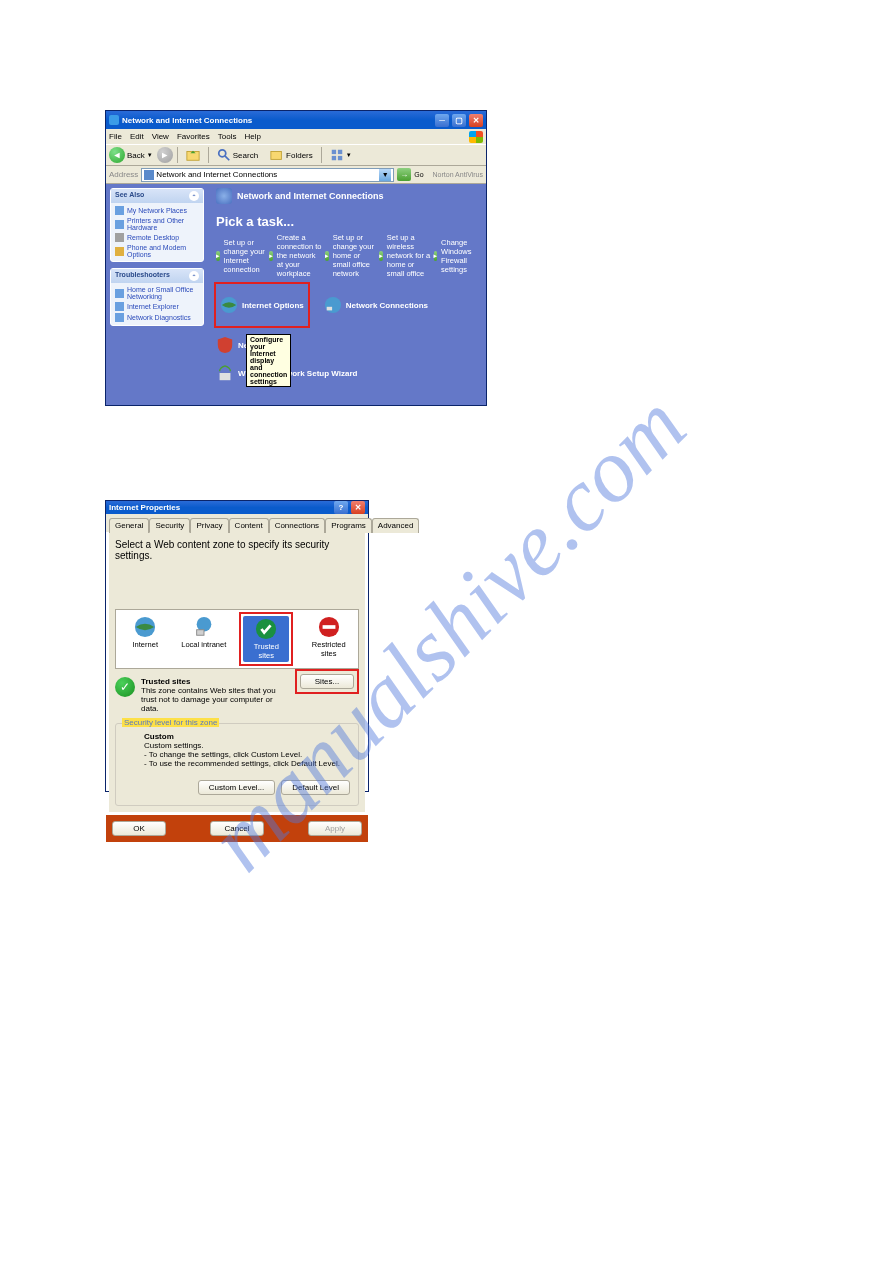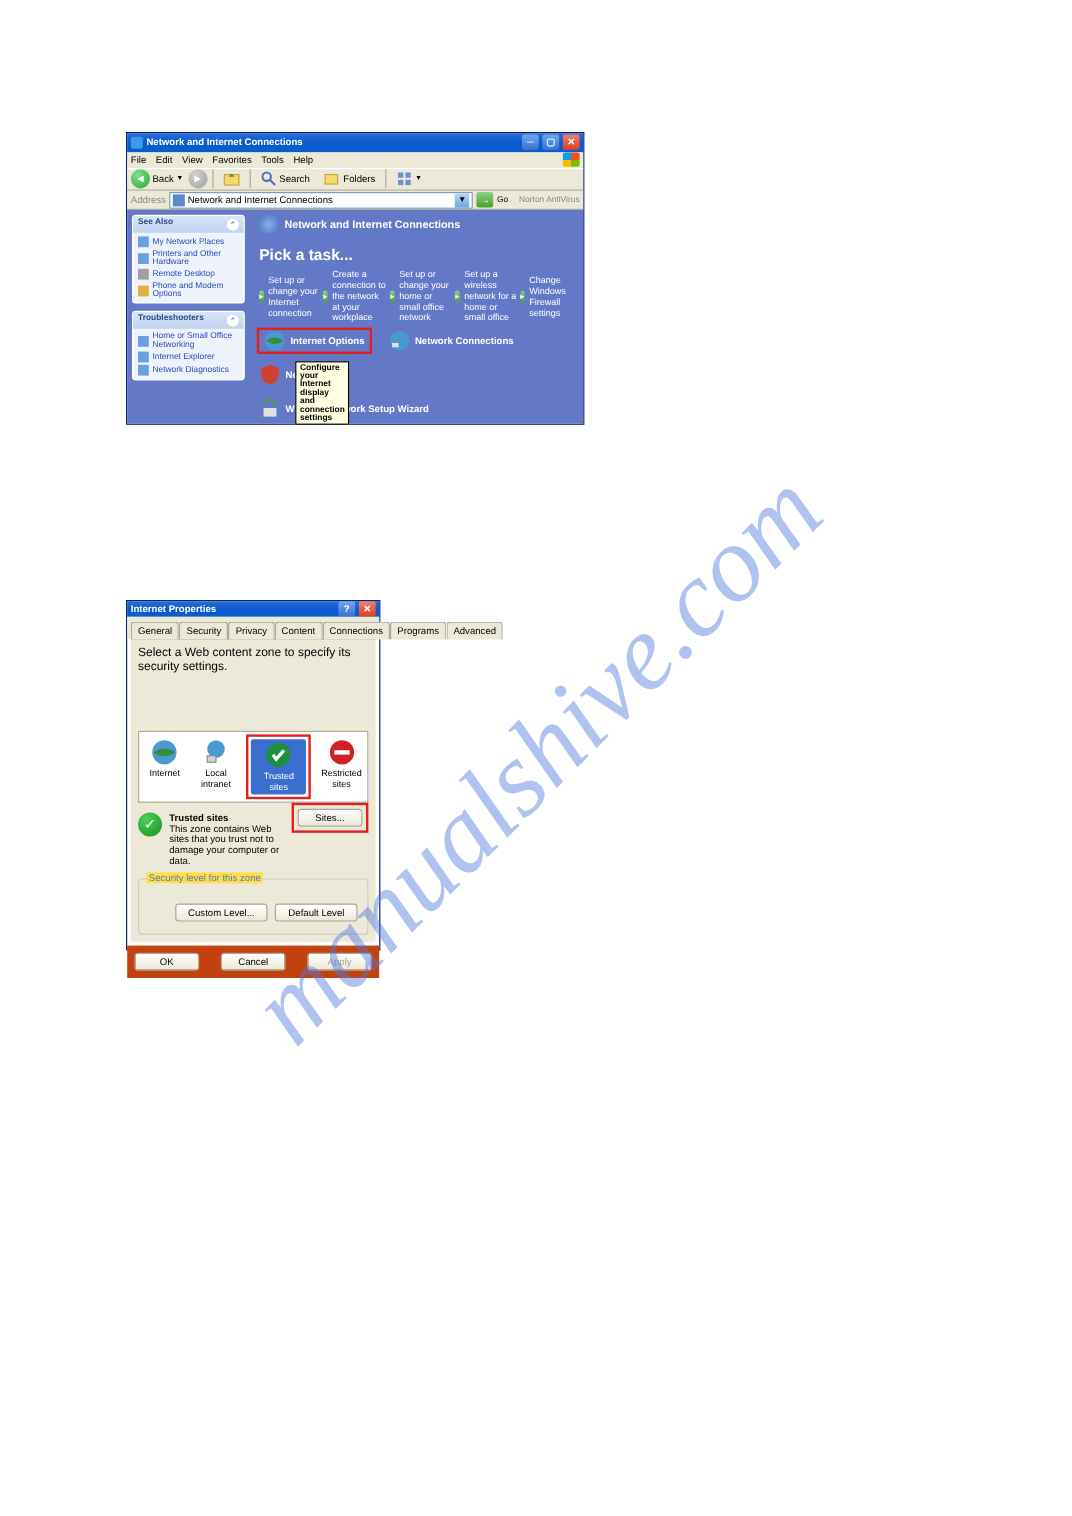--- a/index.html
+++ b/index.html
@@ -23,21 +23,21 @@
     z-index: 100;
     white-space: nowrap;
   }
 
   
   .win1 {
     position: absolute;
     left: 105px;
     top: 110px;
     width: 382px;
-    height: 244px;
+    height: 296px;
     border: 1px solid #0a246a;
     display: flex;
     flex-direction: column;
   }
   .titlebar {
     background: linear-gradient(to bottom, #2a6bd8 0%, #0a5bcc 50%, #0a5bcc 100%);
     height: 18px;
     display: flex;
     align-items: center;
     padding: 0 3px;
@@ -85,29 +85,29 @@
   .mainarea { flex:1; position:relative; color:#fff;}
   .mainhead { display:flex; align-items:center; gap:5px; padding:4px 8px; font-size:9px; font-weight:bold;}
   .mainhead .mhi { width:16px; height:16px; background:radial-gradient(#8ab0e8,#4a70c0); border-radius:3px;}
   .mainarea h2 { font-size:13px; font-weight:bold; padding:6px 8px 2px;}
   .tasks { padding:2px 8px; display:flex; gap:3px;}
   .task { display:flex; align-items:center; gap:4px; font-size:7.5px;}
   .task .tarrow { width:10px; height:10px; background:linear-gradient(#8ed080,#4aa030); border-radius:2px; display:flex; align-items:center; justify-content:center; font-size:7px;}
   .cpicons { padding:4px 8px; display:flex; flex-wrap:wrap; gap:10px 16px;}
   .cpicon { display:flex; align-items:center; gap:4px; font-size:8px; font-weight:bold;}
   .cpicon .cpi { width:18px; height:18px;}
-  .redbox { border:2px solid #e02020; padding:0 4px; margin:-2px;}
+  .redbox { border:2px solid #e02020; padding:12px 4px; margin:-2px;}
   .tooltip { position:absolute; left:40px; top:105px; background:#ffffe1; border:1px solid #000; font-size:7px; color:#000; padding:1px 3px;}
 
   
   .win2 {
     position: absolute;
     left: 105px;
     top: 500px;
-    width: 212px;
+    width: 264px;
     height: 292px;
     display:flex;
     flex-direction:column;
     border:1px solid #0a246a;
   }
   .win2 .titlebar { height:16px;}
   .tbtn.help { background: linear-gradient(#6fa8ef,#3a6fd0); color:#fff;}
   .tabstrip { background:#ece9d8; display:flex; padding:3px 3px 0; font-size:8px; gap:0;}
   .tab { padding:2px 5px; border:1px solid #aca899; border-bottom:none; background:#ece9d8; border-radius:3px 3px 0 0; position:relative; bottom:-1px;}
   .tab.active { background:#ece9d8; border-bottom:1px solid #ece9d8; z-index:2;}
@@ -372,20 +372,26 @@
           <b>Trusted sites</b>
           <span>This zone contains Web sites that you trust not to damage your computer or data.</span>
         </div>
       </div>
       <div class="sites-btn-wrap">
         <div class="xpbtn">Sites...</div>
       </div>
     </div>
     <div class="fieldset">
       <div class="legend">Security level for this zone</div>
+      <div class="fcontent">
+        <b>Custom</b>
+        <div>Custom settings.</div>
+        <div>- To change the settings, click Custom Level.</div>
+        <div>- To use the recommended settings, click Default Level.</div>
+      </div>
       <div class="btnrow">
         <div class="xpbtn">Custom Level...</div>
         <div class="xpbtn">Default Level</div>
       </div>
     </div>
   </div>
   <div class="dlgbtns">
     <div class="xpbtn">OK</div>
     <div class="xpbtn">Cancel</div>
     <div class="xpbtn disabled">Apply</div>

